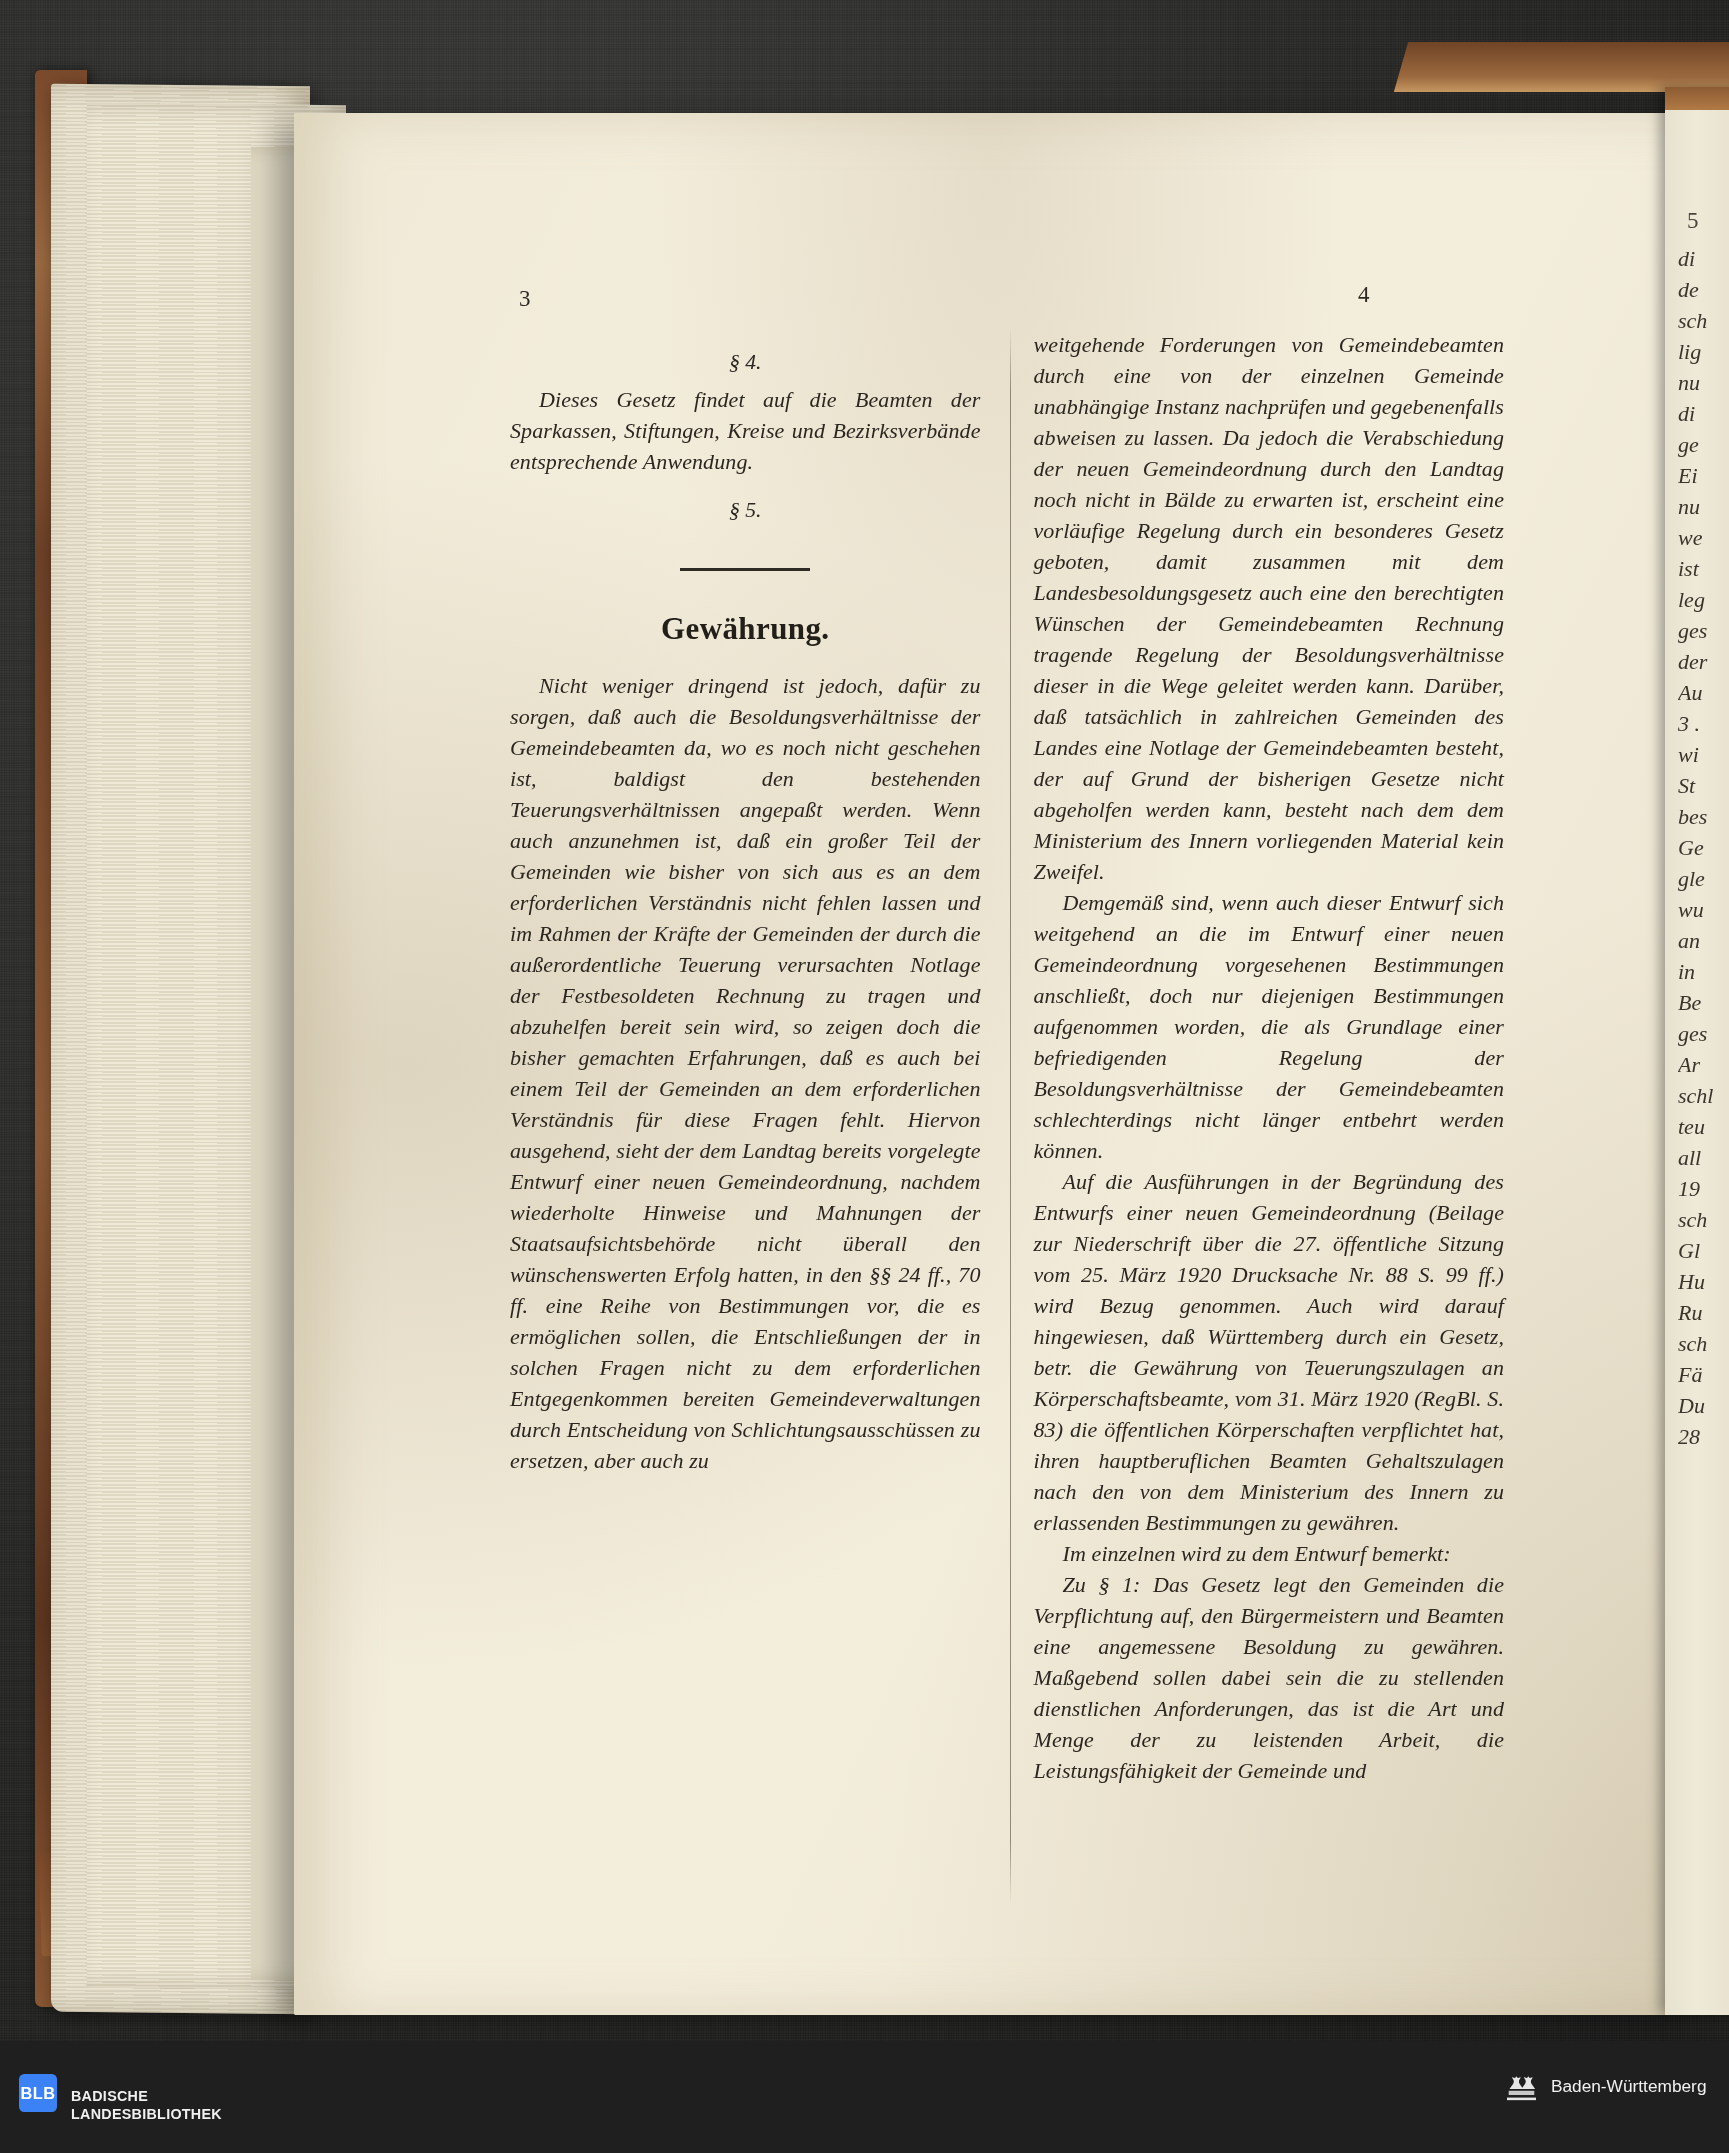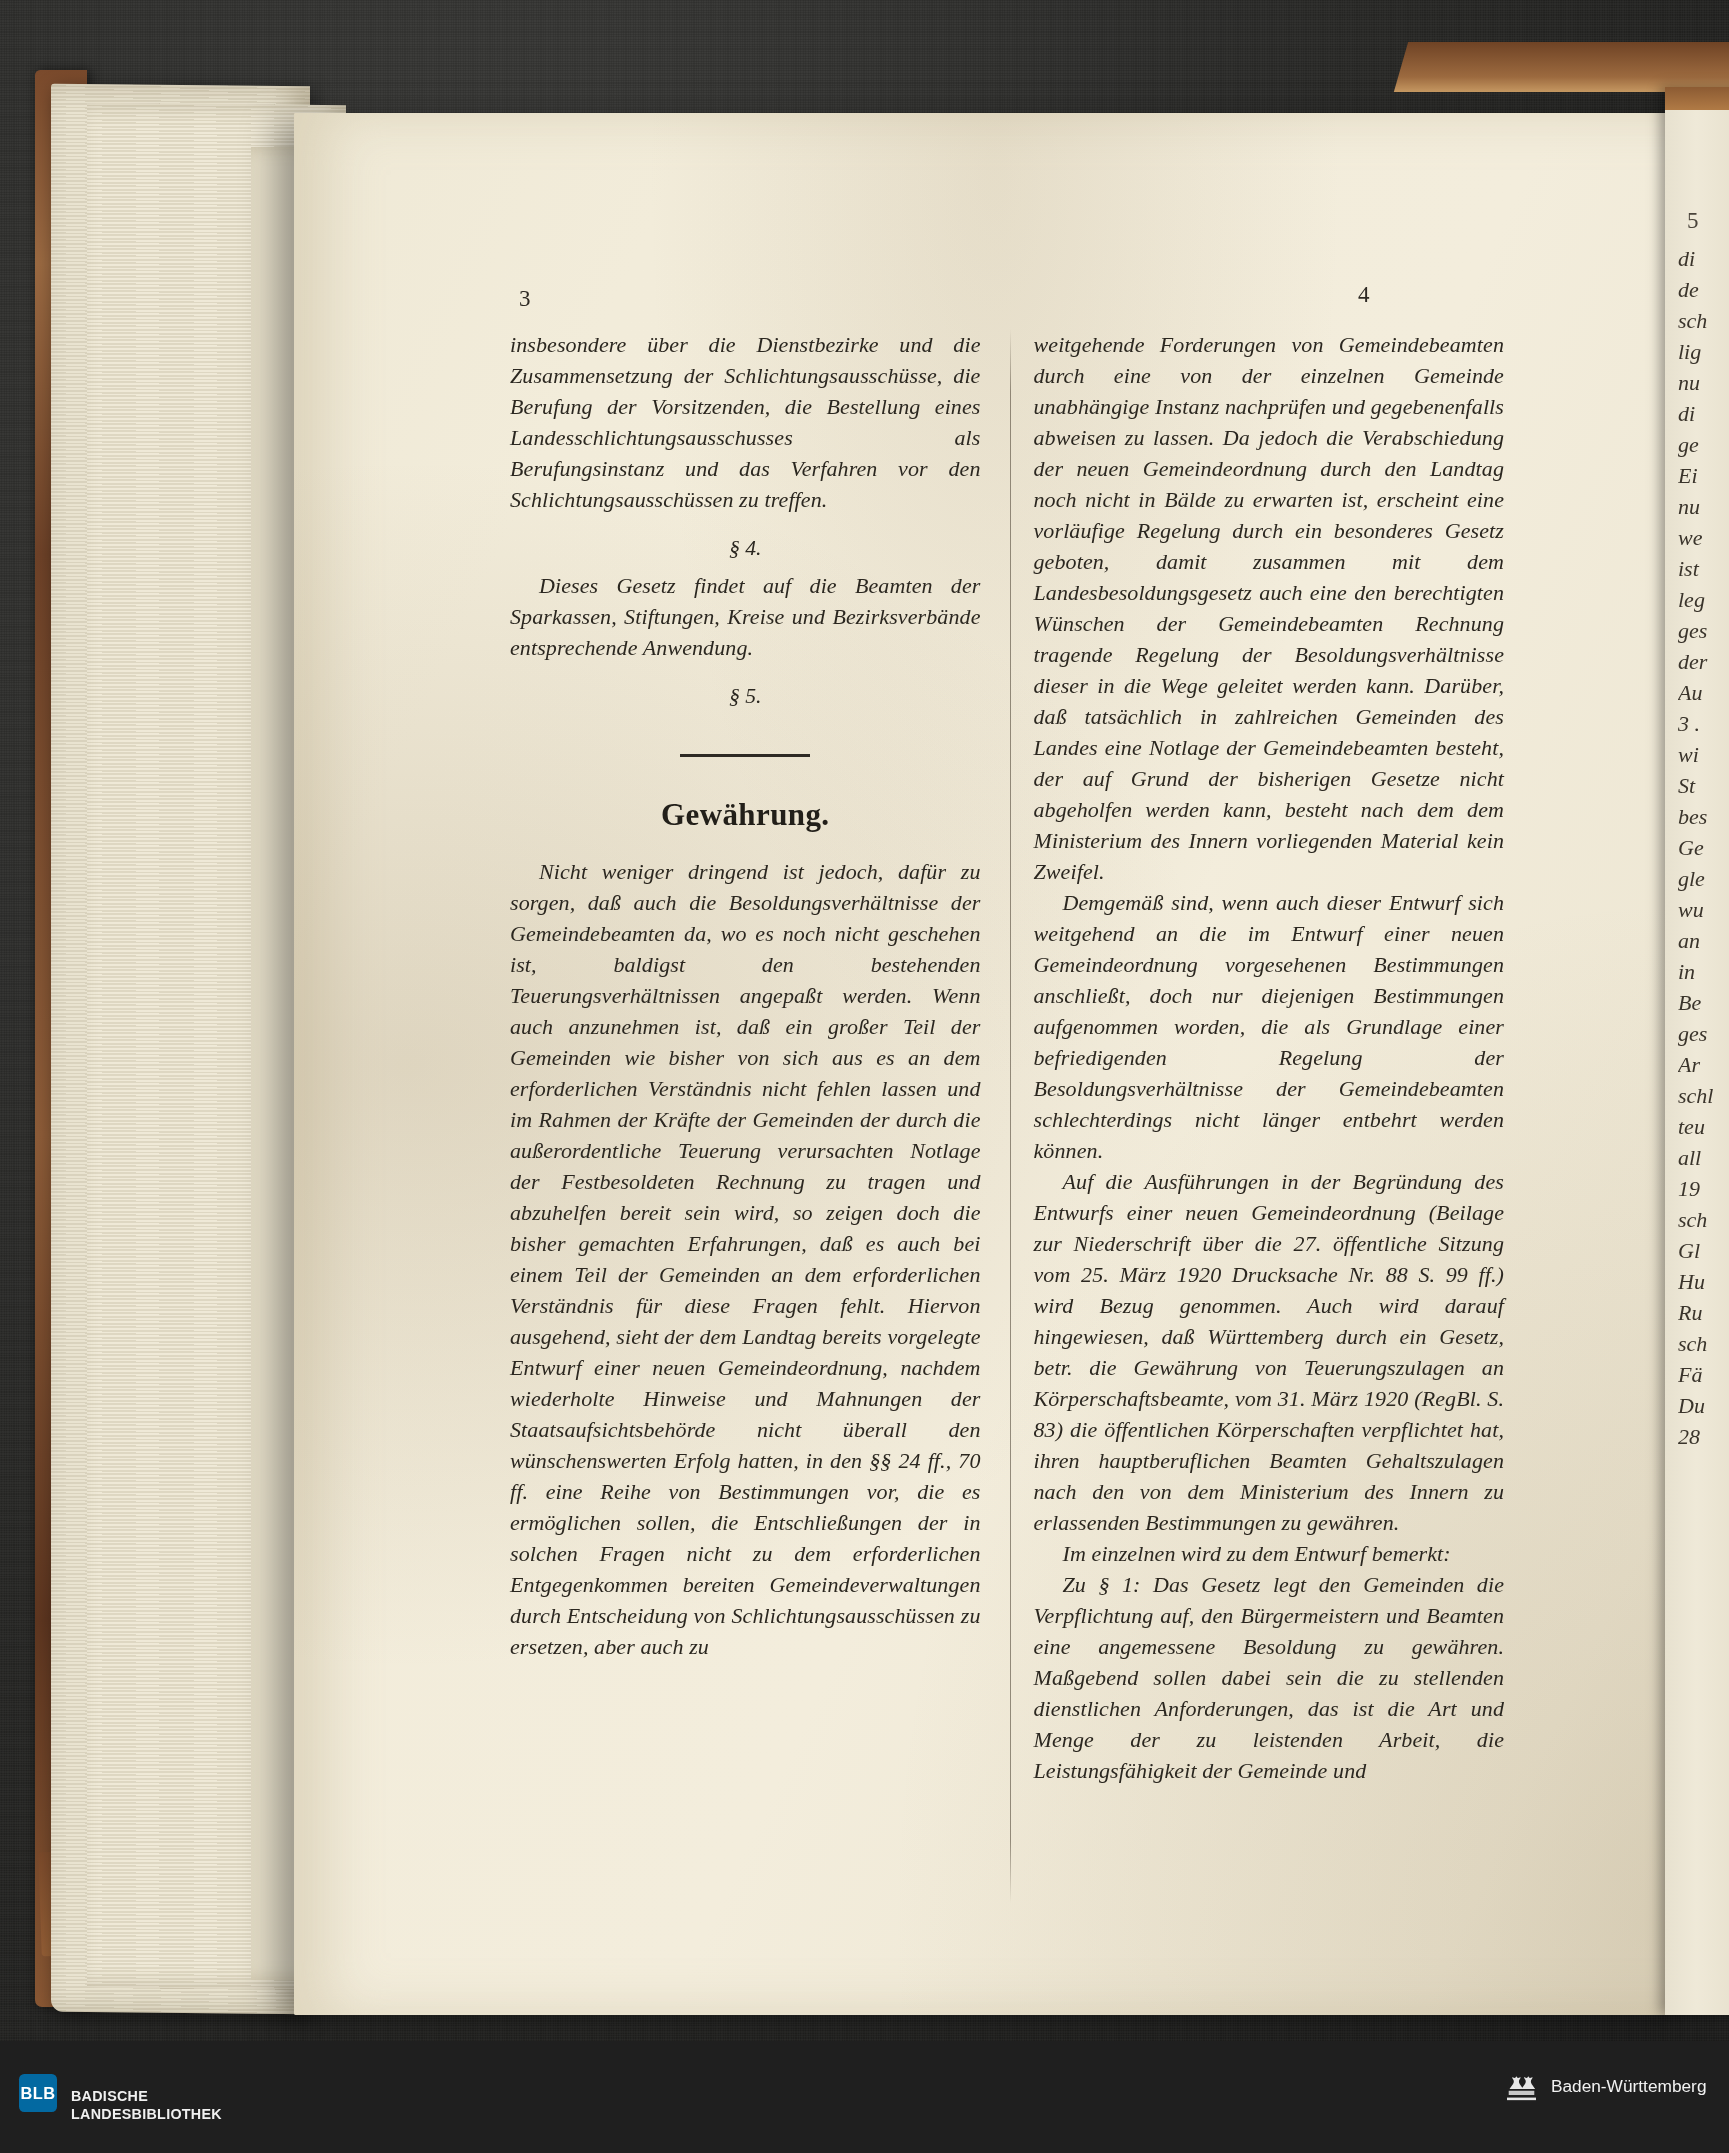--- a/index.html
+++ b/index.html
@@ -173,21 +173,21 @@
 
   
   .footer{
     position:absolute;left:0;bottom:0;width:1729px;height:113px;
     background:#1f1f1f;
   }
   .blb{
     position:absolute;left:19px;top:22.5px;display:flex;align-items:center;gap:14px;
   }
   .blb-mark{
-    width:38px;height:38px;border-radius:5.2px;background:#0369a1;
+    width:38px;height:38px;border-radius:5.2px;background:#3b82f6;
     color:#fff;font-family:"Liberation Sans",sans-serif;font-weight:700;
     font-size:16.4px;display:flex;align-items:center;justify-content:center;
     letter-spacing:0.4px;
   }
   .blb-txt{
     color:#f0f0f0;font-family:"Liberation Sans",sans-serif;
     font-size:14.3px;line-height:18px;font-weight:700;letter-spacing:0.3px;margin-top:23px;
   }
   .bw{
     position:absolute;right:22.5px;top:31px;display:flex;align-items:center;gap:12px;
@@ -222,21 +222,20 @@
   <div class="page">
 
     <div class="folio folio-left">3</div>
     <div class="folio folio-right">4</div>
 
     <div class="columns">
 
       <div class="col-divider"></div>
 
       <div class="col left">
-        <p class="t">insbesondere über die Dienstbezirke und die Zusammensetzung der Schlichtungsausschüsse, die Berufung der Vorsitzenden, die Bestellung eines Landesschlichtungsausschusses als Berufungsinstanz und das Verfahren vor den Schlichtungsausschüssen zu treffen.</p>
 
         <div class="sectnum">§ 4.</div>
         <p class="t indent">Dieses Gesetz findet auf die Beamten der Sparkassen, Stiftungen, Kreise und Bezirksverbände entsprechende Anwendung.</p>
 
         <div class="sectnum">§ 5.</div>
 
         <div class="rule"></div>
 
         <h2 class="head">Gewährung.</h2>
 

